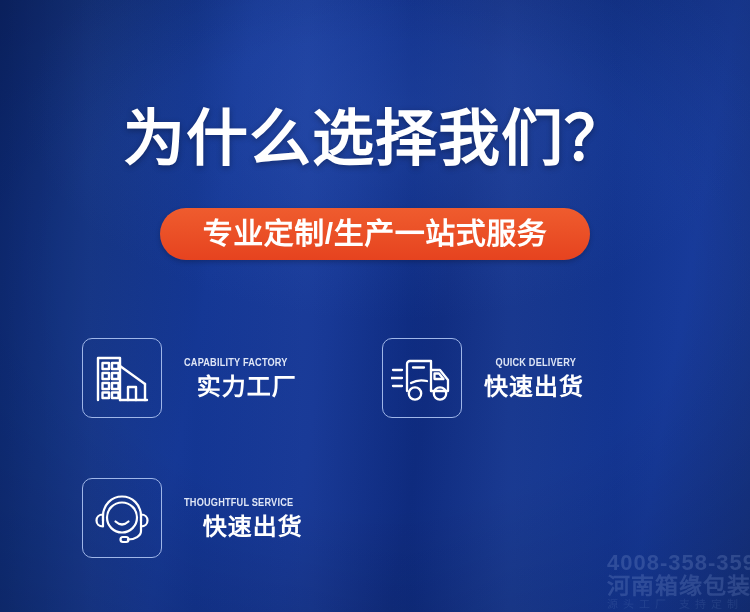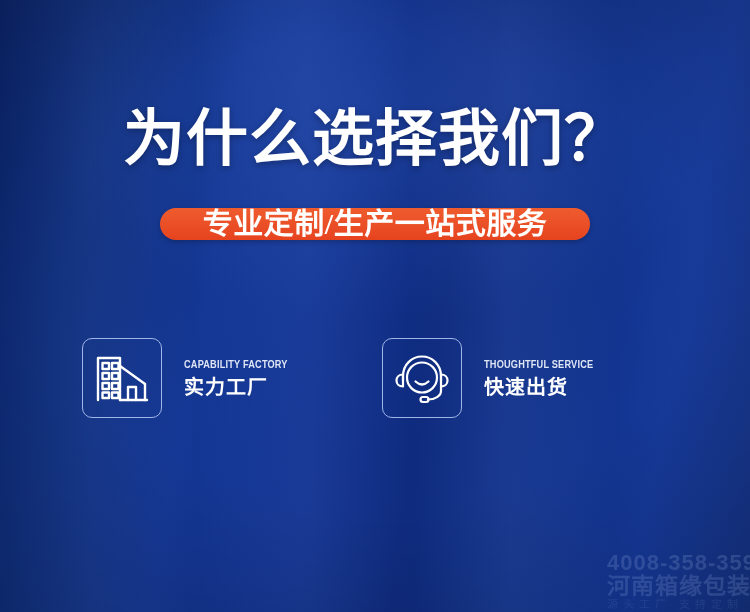--- a/index.html
+++ b/index.html
@@ -72,28 +72,27 @@
     white-space: nowrap;
   }
 
   
   #subtitle-pill {
     position: absolute;
     top: 208px;
     left: 50%;
     transform: translateX(-50%);
     width: 430px;
-    height: 32px;
+    height: 52px;
     border-radius: 26px;
     background: linear-gradient(180deg, #ef5c2e 0%, #e6431f 100%);
     box-shadow: 0 2px 5px rgba(0,0,0,0.22);
     display: flex;
     align-items: center;
     justify-content: center;
-    font-family: Liberation Serif, serif;
   }
   #subtitle-text {
     color: #ffffff;
     font-size: 30px;
     font-weight: bold;
     letter-spacing: 0.5px;
     line-height: 1;
     white-space: nowrap;
   }
 
@@ -123,34 +122,35 @@
     box-sizing: border-box;
   }
   .icon-box svg {
     display: block;
   }
   .feature-text {
     margin-left: 22px;
     display: flex;
     flex-direction: column;
     justify-content: center;
+    text-align: right;
   }
   .feature-en {
     color: #dfe6f6;
     font-size: 10px;
     font-weight: bold;
     letter-spacing: 0.2px;
     transform: scaleX(0.92);
     transform-origin: left center;
     margin-bottom: 7px;
     white-space: nowrap;
   }
   .feature-cn {
     color: #ffffff;
-    font-size: 20px;
+    font-size: 24px;
     font-weight: bold;
     letter-spacing: 1px;
     line-height: 1;
     white-space: nowrap;
   }
 
   
   #watermark {
     position: absolute;
     right: -6px;
@@ -221,20 +221,48 @@
             <path d="M35 49 L35 36 L43 36 L43 49"></path>
           </svg>
         </span>
       </div>
       <div class="feature-text">
         <div class="feature-en">CAPABILITY FACTORY</div>
         <div class="feature-cn">实力工厂</div>
       </div>
     </div>
 
+    <div class="feature">
+      <div class="icon-box">
+        <span>
+          <svg width="62" height="50" viewBox="0 0 62 50" fill="none" stroke="#ffffff" stroke-width="2.3" stroke-linecap="round" stroke-linejoin="round">
+
+            <path d="M2 17 L11 17"></path>
+            <path d="M0 25 L11 25"></path>
+            <path d="M2 33 L11 33"></path>
+
+            <path d="M16 38 L16 11 A3 3 0 0 1 19 8 L40 8 L40 38"></path>
+
+            <path d="M40 17 L49 17 L57 27 L57 38 L40 38"></path>
+
+            <path d="M43.5 20.5 L48 20.5 L52.5 26 L43.5 26 Z"></path>
+
+            <path d="M22 14.5 L33 14.5"></path>
+            <path d="M20 30 Q27 26 36 28"></path>
+
+            <circle cx="24" cy="40.5" r="6.2"></circle>
+            <circle cx="49" cy="40.5" r="6.2"></circle>
+          </svg>
+        </span>
+      </div>
+      <div class="feature-text">
+        <div class="feature-en">QUICK DELIVERY</div>
+        <div class="feature-cn">快速出货</div>
+      </div>
+    </div>
 
 
     <div class="feature">
       <div class="icon-box">
         <span>
           <svg width="58" height="56" viewBox="0 0 58 56" fill="none" stroke="#ffffff" stroke-width="2.2" stroke-linecap="round" stroke-linejoin="round">
 
             <circle cx="29" cy="27.5" r="15"></circle>
 
             <path d="M22.5 31.5 Q29 37.5 35.5 31.5"></path>

